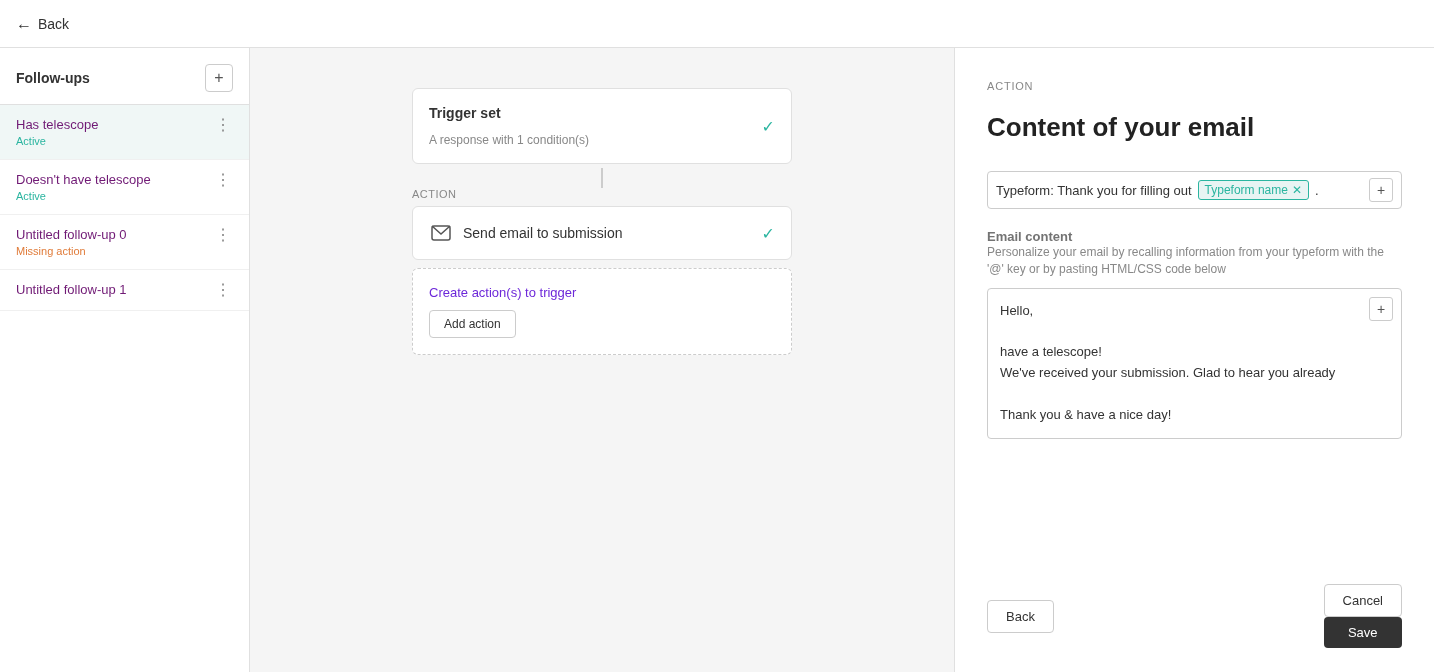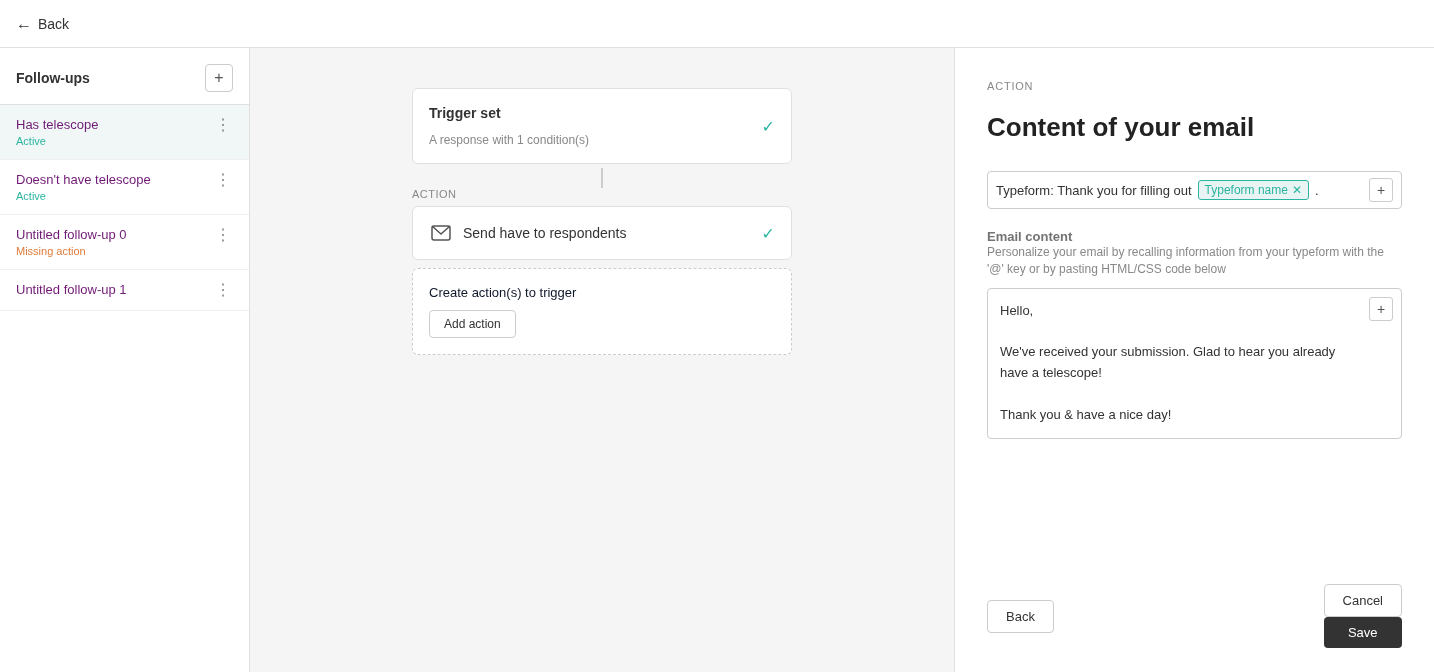--- a/index.html
+++ b/index.html
@@ -153,21 +153,21 @@
       margin: 0 auto;
     }
 
     .create-actions-card {
       background: #fff;
       border: 1px dashed #ccc;
       border-radius: 6px;
       padding: 16px;
       margin-top: 4px;
     }
-    .create-actions-title { font-size: 13px; color: #0f172a; margin-bottom: 10px; }
+    .create-actions-title { font-size: 13px; color: #6d28d9; margin-bottom: 10px; }
     .add-action-btn {
       background: #fff;
       border: 1px solid #ccc;
       border-radius: 4px;
       padding: 6px 14px;
       font-size: 12px;
       color: #333;
       cursor: pointer;
     }
 
@@ -405,21 +405,21 @@
       <div class="canvas-label">Action</div>
 
       <div class="send-email-card">
         <div class="send-email-left">
           <div class="email-icon">
             <svg width="20" height="16" viewBox="0 0 20 16" fill="none" xmlns="http://www.w3.org/2000/svg">
               <rect x="1" y="1" width="18" height="14" rx="2" stroke="#555" stroke-width="1.5" fill="none"></rect>
               <polyline points="1,1 10,9 19,1" stroke="#555" stroke-width="1.5" fill="none"></polyline>
             </svg>
           </div>
-          <span class="send-email-label">Send have to respondents</span>
+          <span class="send-email-label">Send email to submission</span>
         </div>
         <span class="check-icon">✓</span>
       </div>
 
       <div class="create-actions-card">
         <div class="create-actions-title">Create action(s) to trigger</div>
         <button class="add-action-btn">Add action</button>
       </div>
 
     </div>
@@ -438,22 +438,22 @@
       <span class="subject-dot">.</span>
       <button class="subject-plus-btn">+</button>
     </div>
 
     <div class="email-content-section">
       <div class="email-content-label">Email content</div>
       <div class="email-content-hint">Personalize your email by recalling information from your typeform with the '@' key or by pasting HTML/CSS code below</div>
       <div class="email-body-area">
         <div>Hello,</div>
         <div>&nbsp;</div>
+        <div>have a telescope!</div>
         <div>We've received your submission. Glad to hear you already</div>
-        <div>have a telescope!</div>
         <div>&nbsp;</div>
         <div>Thank you &amp; have a nice day!</div>
         <button class="email-body-plus">+</button>
       </div>
     </div>
 
     <div class="panel-footer">
       <button class="back-panel-btn">Back</button>
       <div class="footer-right">
         <button class="cancel-btn">Cancel</button>

